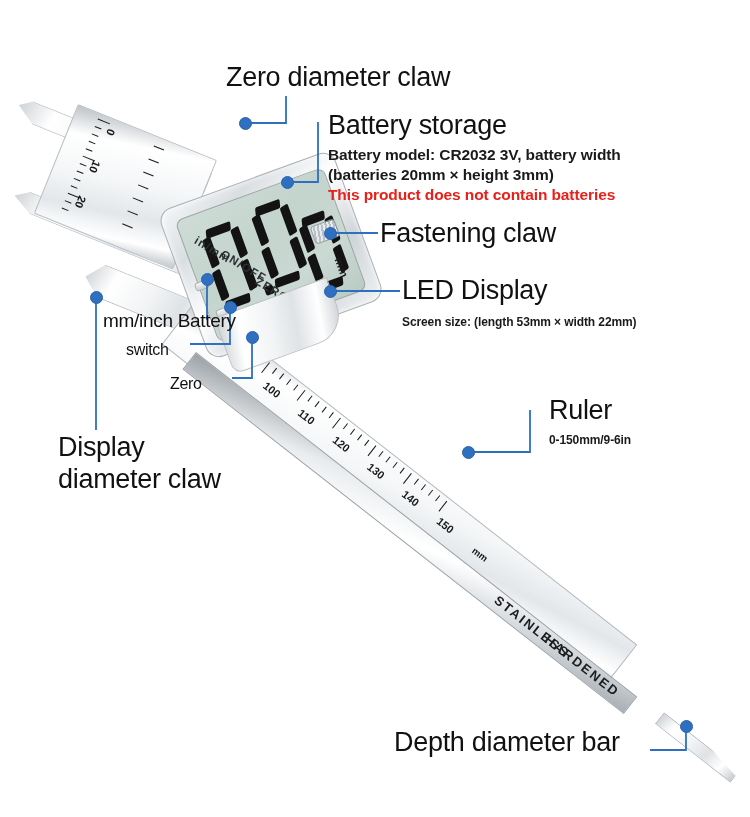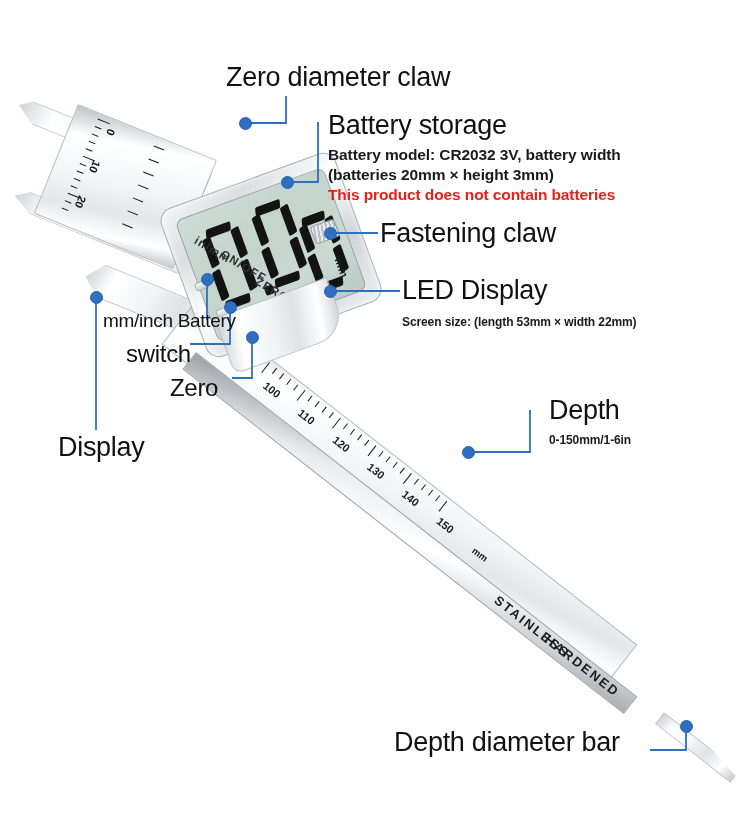--- a/index.html
+++ b/index.html
@@ -9,21 +9,21 @@
   #stage { position:absolute; inset:0; width:750px; height:817px; }
 
   .art { position:absolute; inset:0; width:750px; height:817px; }
 
   
   .callout { position:absolute; white-space:nowrap; }
   .callout .title {
     font-size:27px; font-weight:400; letter-spacing:-0.3px;
     color:#111111; line-height:1.12;
   }
-  .callout .title.small { font-size:24px; }
+  .callout .title.small { font-size:16px; }
   .callout .title.tiny  { font-size:19px; }
   .callout .sub {
     font-size:15.5px; font-weight:600; color:#1a1a1a; line-height:1.28;
     letter-spacing:-0.1px;
   }
   .callout .sub.warn { color:#e8201a; }
   .callout .sub.reg { font-weight:600; font-size:12px; }
   .callout .title.two { line-height:1.18; }
 
   
@@ -348,24 +348,25 @@
   <div class="callout" style="left:126px; top:341px;">
     <div class="title small">switch</div>
   </div>
 
   <div class="callout" style="left:170px; top:375px;">
     <div class="title small">Zero</div>
   </div>
 
   <div class="callout" style="left:58px; top:432px;">
     <div class="title two">Display</div>
+    <div class="title two">diameter claw</div>
   </div>
 
   <div class="callout" style="left:549px; top:395px;">
-    <div class="title">Depth</div>
-    <div class="sub reg" style="margin-top:8px;">0-150mm/1-6in</div>
+    <div class="title">Ruler</div>
+    <div class="sub reg" style="margin-top:8px;">0-150mm/9-6in</div>
   </div>
 
   <div class="callout" style="left:394px; top:727px;">
     <div class="title">Depth diameter bar</div>
   </div>
 
 </div>
 
 </body></html>

